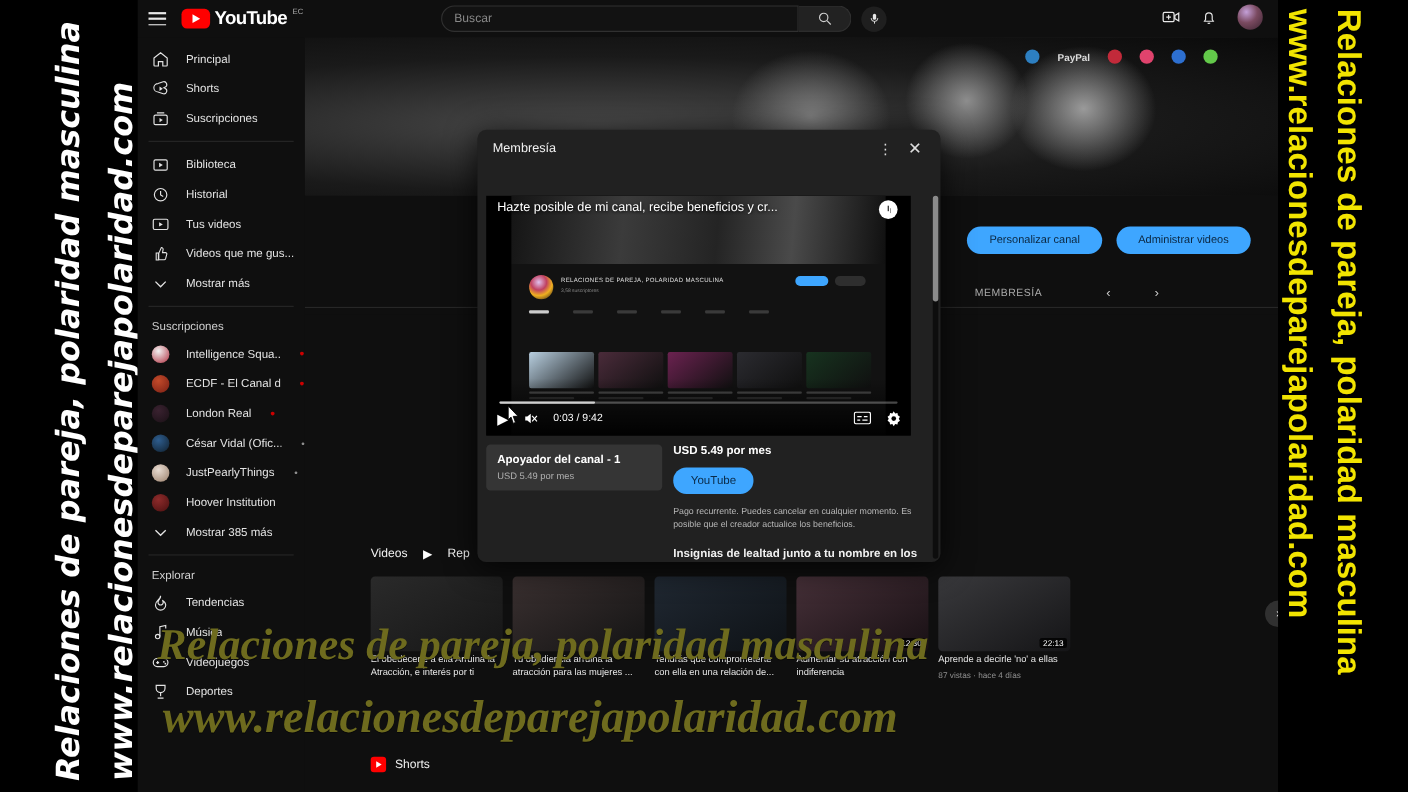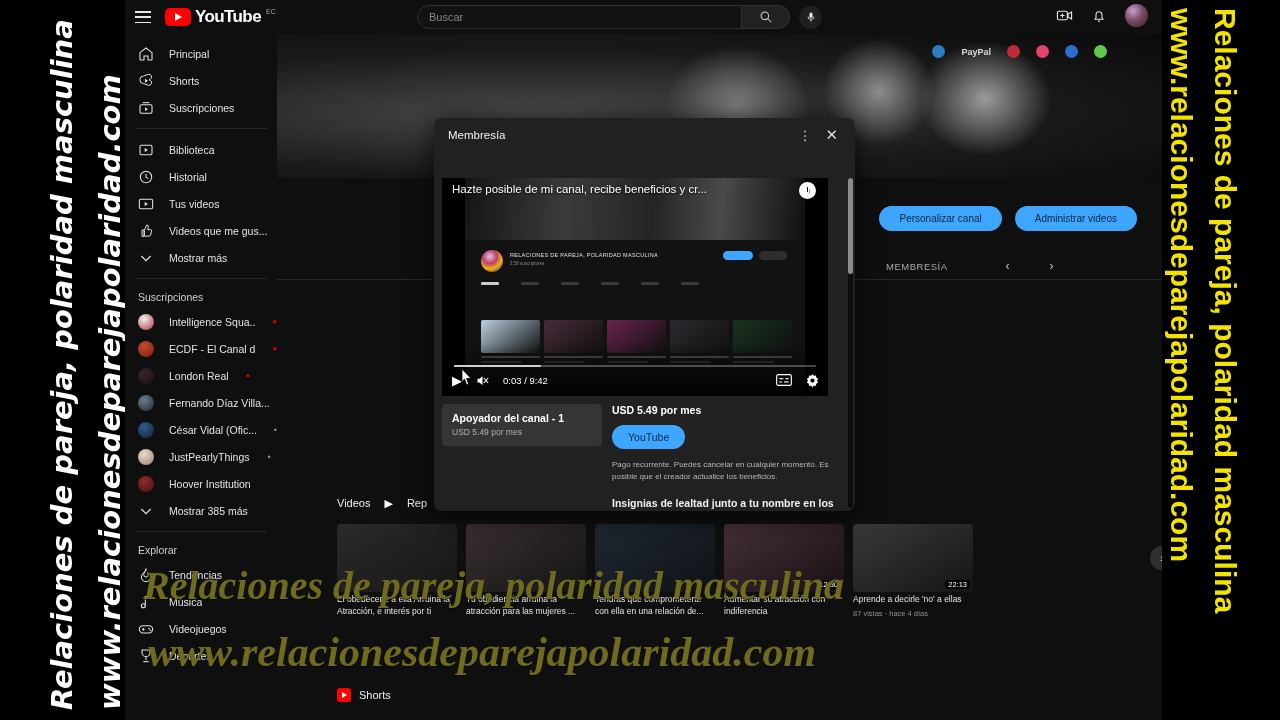--- a/index.html
+++ b/index.html
@@ -38,21 +38,21 @@
   
   .topbar { position: absolute; left: 0; top: 0; width: 1037px; height: 34px; background: #0f0f0f; display: flex; align-items: center; z-index: 30; }
   .hamburger { width: 16px; height: 12px; margin-left: 10px; margin-right: 14px; display: flex; flex-direction: column; justify-content: space-between; cursor: pointer; }
   .hamburger i { display: block; height: 1.5px; background: #e8e8e8; }
   .yt-logo { display: flex; align-items: flex-start; gap: 4px; }
   .yt-play { width: 26px; height: 18px; background: #ff0000; border-radius: 5px; position: relative; }
   .yt-play::after { content: ""; position: absolute; left: 10px; top: 5px; border-left: 7px solid #fff; border-top: 4px solid transparent; border-bottom: 4px solid transparent; }
   .yt-word { color: #fff; font-size: 17px; font-weight: bold; letter-spacing: -0.6px; line-height: 18px; }
   .yt-cc { color: #aaa; font-size: 7px; margin-left: 1px; margin-top: 0px; }
 
-  .searchwrap { position: absolute; left: 292px; top: 5px; display: flex; align-items: center; }
+  .searchwrap { position: absolute; left: 276px; top: 5px; display: flex; align-items: center; }
   .searchbox { width: 325px; height: 24px; background: #121212; border: 1px solid #303030; border-radius: 12px 0 0 12px; display: flex; align-items: center; padding-left: 11px; }
   .searchbox span { color: #888; font-size: 11px; }
   .searchbtn { width: 48px; height: 24px; background: #222222; border: 1px solid #303030; border-left: none; border-radius: 0 12px 12px 0; display: flex; align-items: center; justify-content: center; }
   .mic { width: 23px; height: 23px; border-radius: 50%; background: #1f1f1f; margin-left: 9px; display: flex; align-items: center; justify-content: center; }
 
   .top-right { position: absolute; right: 14px; top: 4px; display: flex; align-items: center; gap: 18px; }
   .avatar-top { width: 23px; height: 23px; border-radius: 50%;
     background: radial-gradient(circle at 35% 30%, #c4a0d8 0%, #7a4a60 45%, #3a2430 100%); }
 
   
@@ -399,26 +399,20 @@
             </span>
             <span class="lb">ECDF - El Canal d...</span>
             <span class="newdot">●</span>
           </div>
           <div class="s-item">
             <span class="ic">
               <span class="sub-av" style="background:radial-gradient(circle at 38% 32%, #3a2230 0%, #1a1016 100%)"></span>
             </span>
             <span class="lb">London Real</span>
             <span class="newdot">●</span>
-          </div>
-          <div class="s-item">
-            <span class="ic">
-              <span class="sub-av" style="background:radial-gradient(circle at 38% 32%, #6d7d8d 0%, #1d2730 100%)"></span>
-            </span>
-            <span class="lb">Fernando Díaz Villa...</span>
           </div>
           <div class="s-item">
             <span class="ic">
               <span class="sub-av" style="background:radial-gradient(circle at 38% 32%, #2e5d8e 0%, #10202e 100%)"></span>
             </span>
             <span class="lb">César Vidal (Ofic...</span>
             <span class="greydot">•</span>
           </div>
           <div class="s-item">
             <span class="ic">

